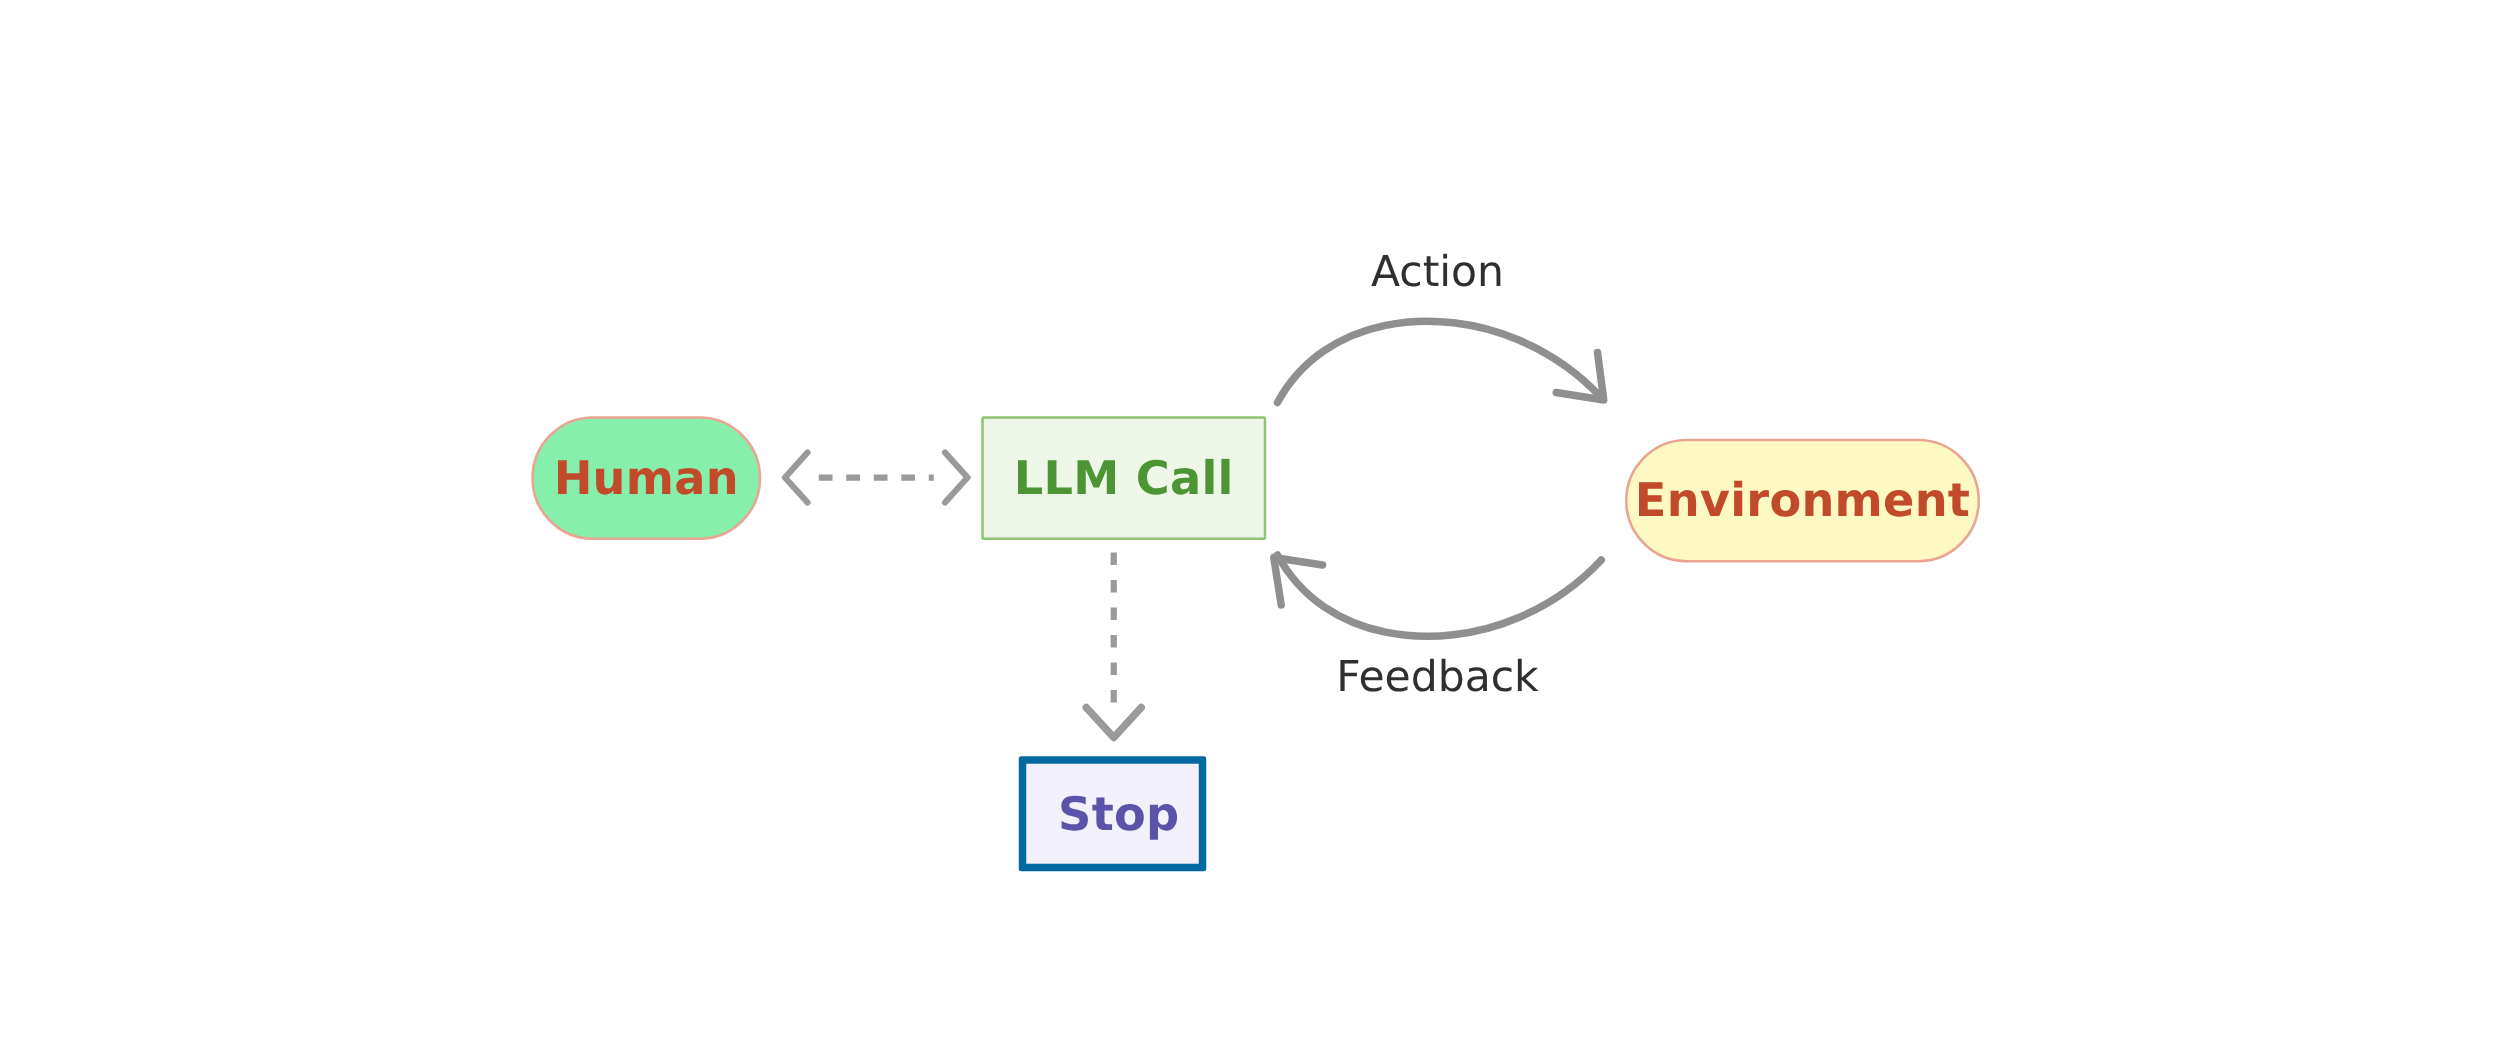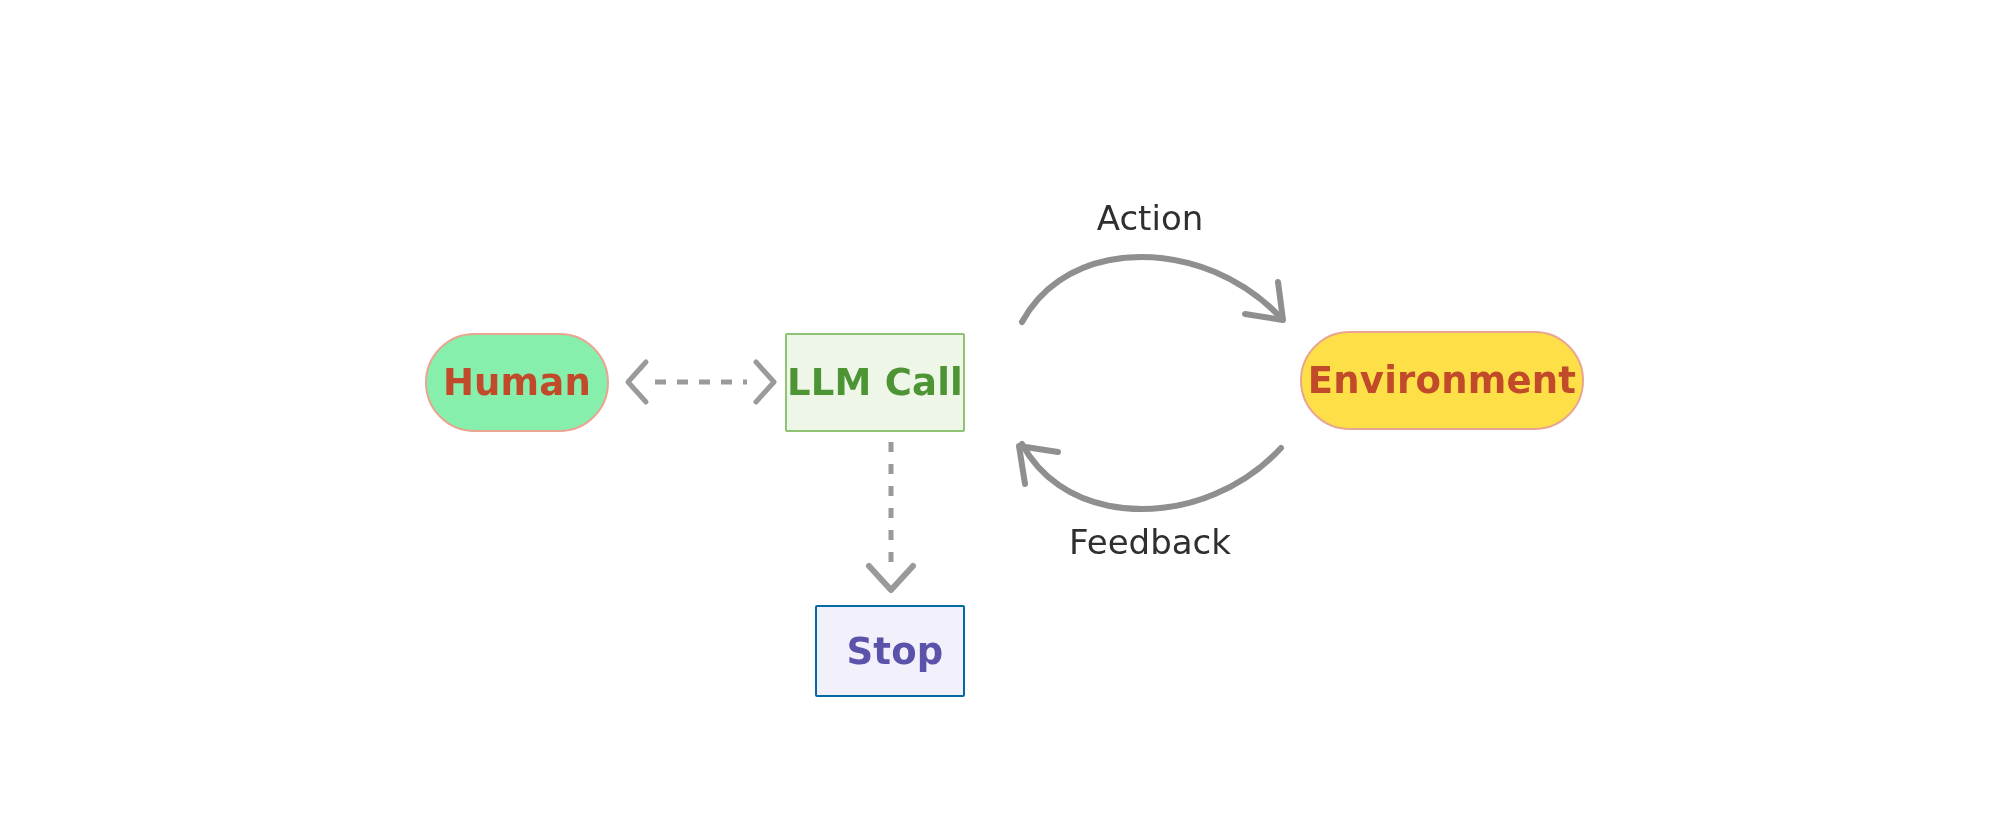--- a/index.html
+++ b/index.html
@@ -50,50 +50,50 @@
     border: 2px solid #e9a591;
     border-radius: 50px;
     color: #c14a2b;
     font-size: 37px;
   }
 
   
   .node-llm {
     left: 785px;
     top: 333px;
-    width: 180px;
+    width: 228px;
     height: 99px;
     background: #eef6e8;
     border: 2px solid #8fc272;
     border-radius: 2px;
     color: #4d9434;
     font-size: 37px;
   }
 
   
   .node-environment {
     left: 1300px;
-    top: 331px;
+    top: 351px;
     width: 284px;
     height: 99px;
-    background: #fde047;
+    background: #fef9c3;
     border: 2px solid #e9a591;
     border-radius: 50px;
     color: #c14a2b;
     font-size: 37px;
   }
 
   
   .node-stop {
     left: 815px;
     top: 605px;
     width: 150px;
     height: 92px;
     background: #f1f0fb;
-    border: 2px solid #0369a1;
+    border: 6px solid #0369a1;
     border-radius: 2px;
     color: #5b52a9;
     font-size: 37px;
     padding-left: 10px;
   }
 
   .edge-label {
     position: absolute;
     color: #2f2f2f;
     font-size: 34px;

